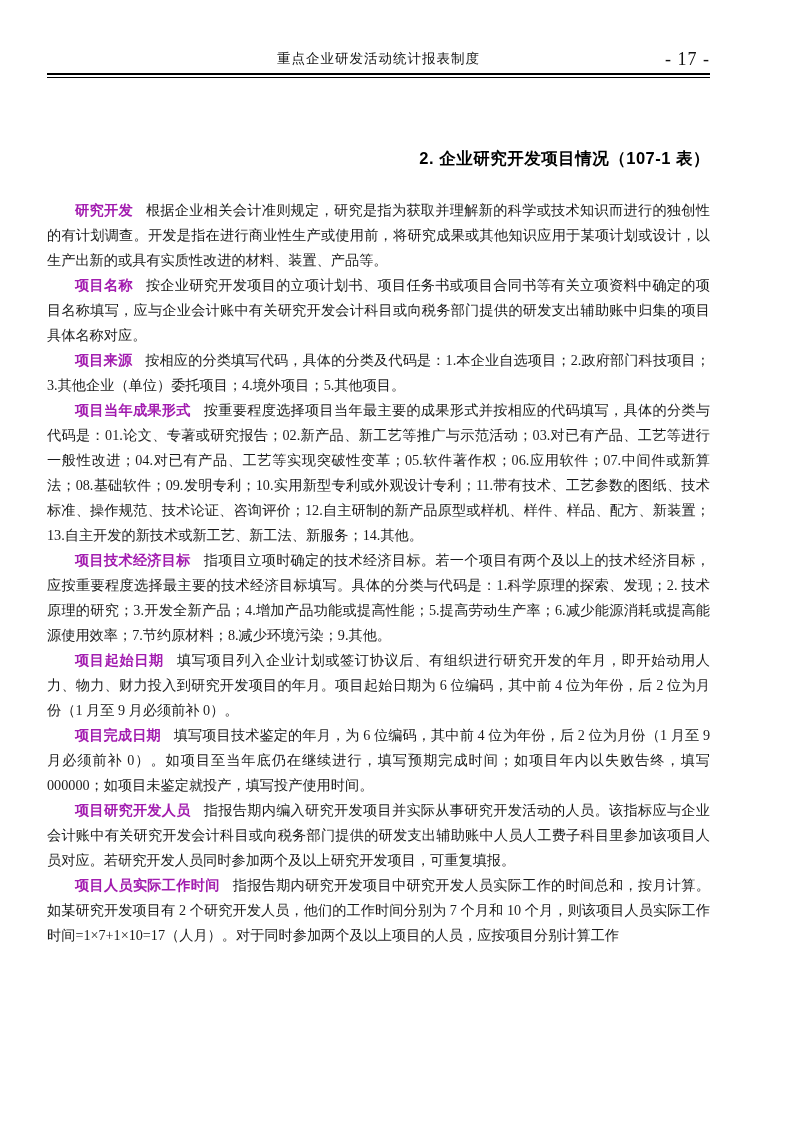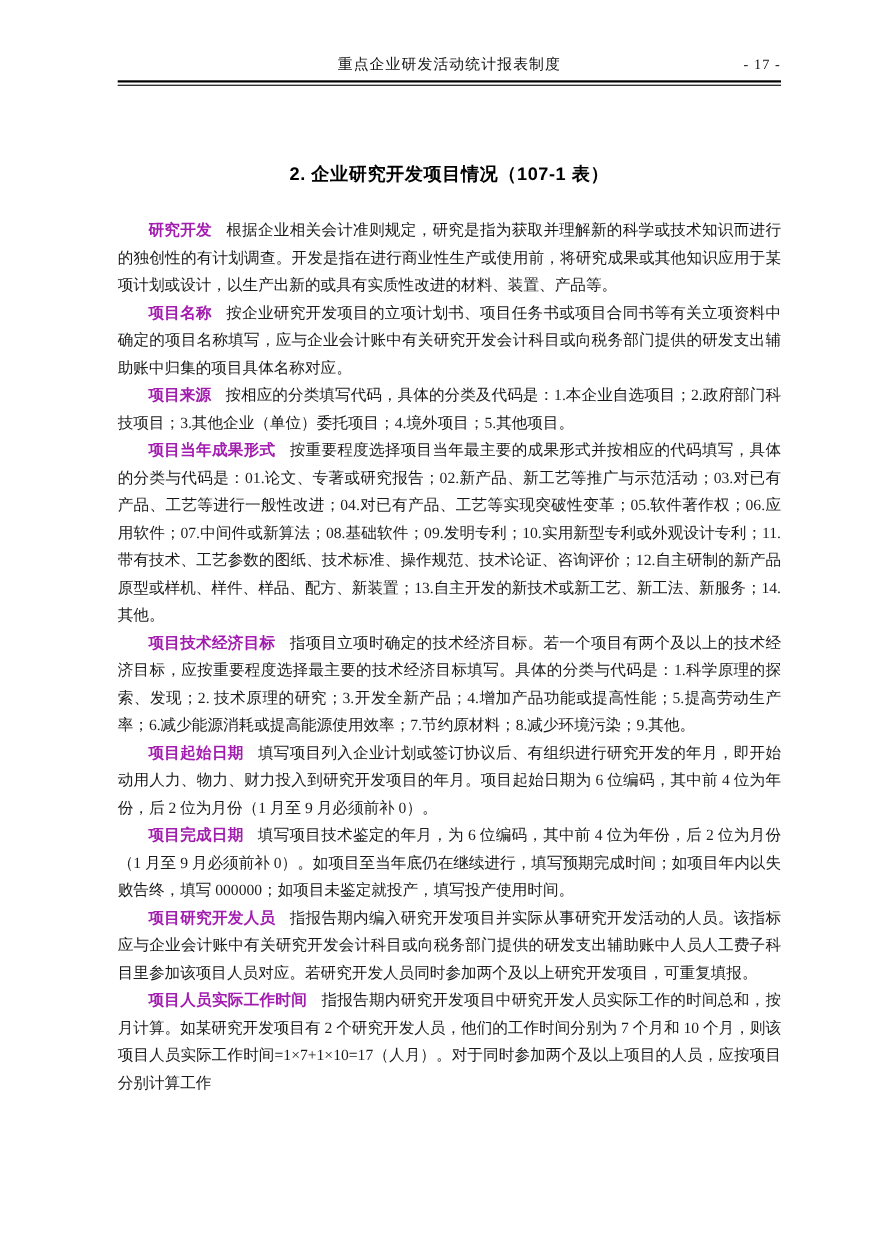--- a/index.html
+++ b/index.html
@@ -7,53 +7,53 @@
     padding: 0;
     background: #e8e8e8;
   }
   .page {
     position: relative;
     width: 793px;
     height: 1122px;
     margin: 0 auto;
     background: #ffffff;
     box-sizing: border-box;
-    padding: 48px 83px 0 107px;
+    padding: 48px 83px 0 47px;
     color: #1a1a1a;
     font-family: "Liberation Serif", "DejaVu Serif", serif;
     overflow: hidden;
   }
   .header {
     position: relative;
     height: 22px;
     text-align: center;
     font-size: 13.5px;
     line-height: 22px;
     color: #111111;
   }
   .header-title {
     display: inline-block;
     letter-spacing: 1px;
   }
   .header-page-num {
     position: absolute;
     right: 0;
     top: 0;
-    font-size: 13px;
+    font-size: 18px;
     letter-spacing: 1px;
   }
   .header-rule {
     height: 2px;
     border-top: 2px solid #000000;
     border-bottom: 1px solid #000000;
     margin-top: 3px;
   }
   .doc-title {
     margin: 70px 0 28px 0;
-    text-align: center;
+    text-align: right;
     font-size: 16.5px;
     font-weight: bold;
     font-family: "Liberation Sans", "DejaVu Sans", sans-serif;
     color: #000000;
     letter-spacing: 0.5px;
   }
   .body-text {
     font-size: 14.2px;
     line-height: 25px;
     text-align: justify;

